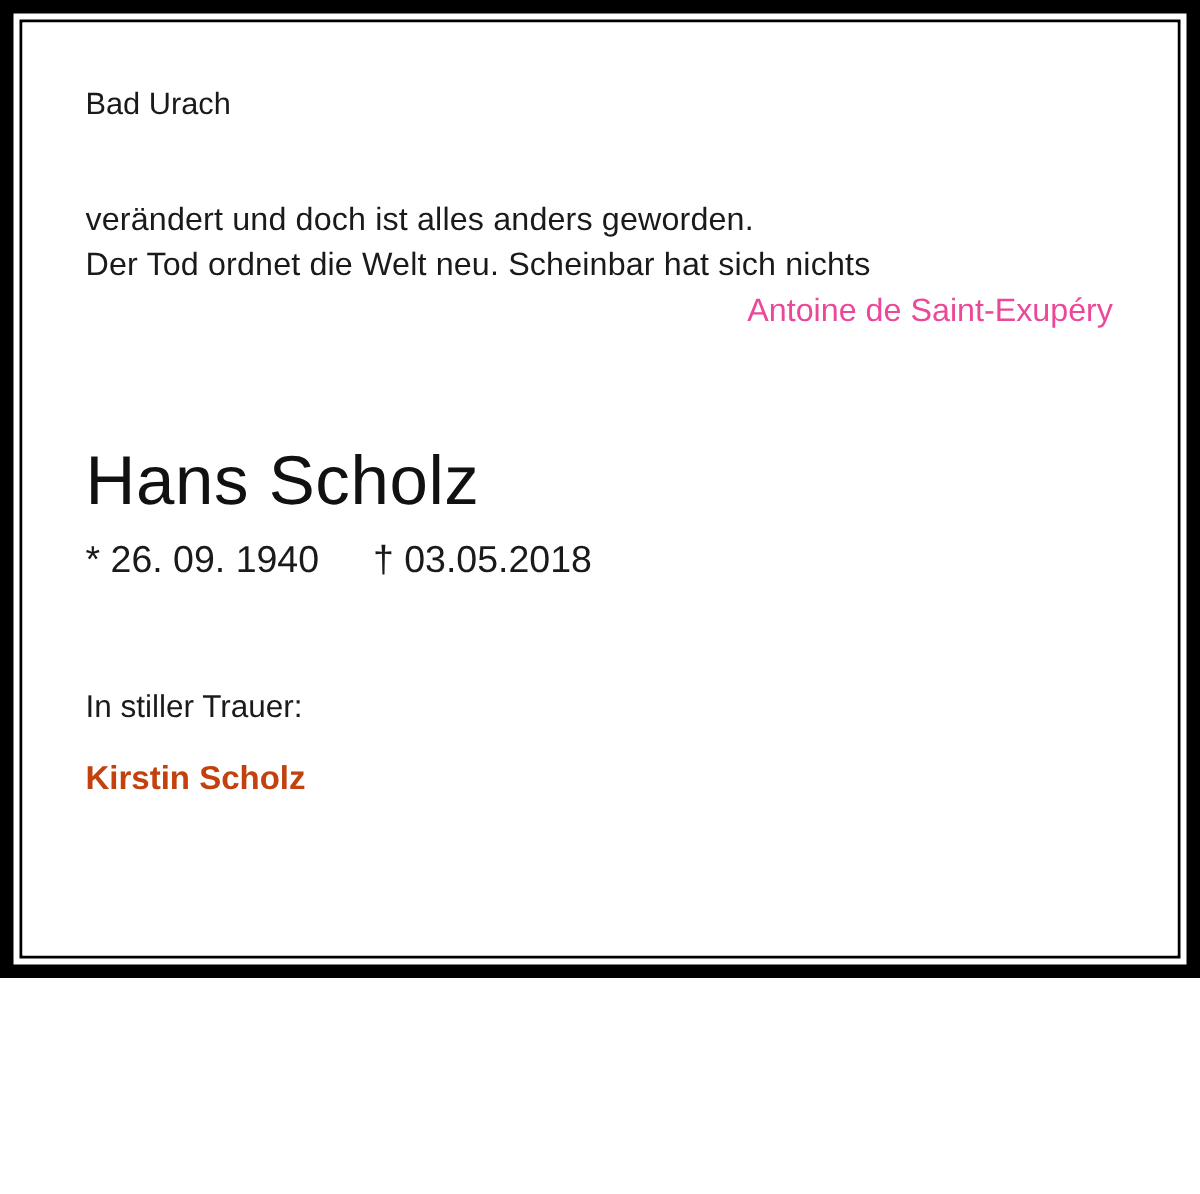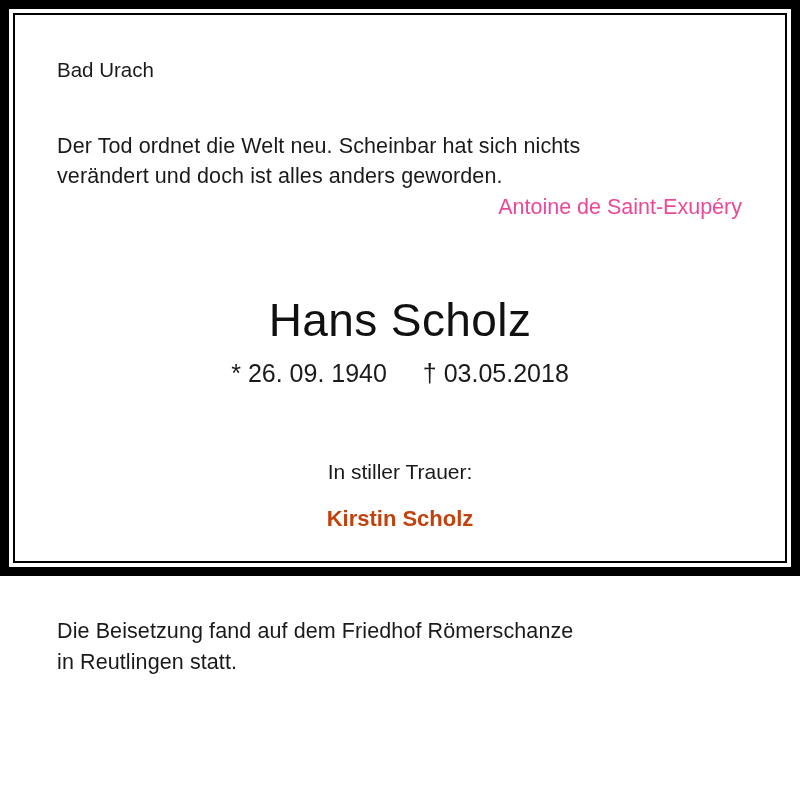--- a/index.html
+++ b/index.html
@@ -10,21 +10,21 @@
   body {
     width: 800px;
     height: 796px;
     font-family: "Liberation Sans", sans-serif;
     color: #111111;
     overflow: hidden;
   }
   .obituary-page {
     position: relative;
     width: 800px;
-    height: 576px;
+    height: 652px;
     box-sizing: border-box;
     background: #ffffff;
   }
   
   .frame-outer {
     position: absolute;
     left: 0;
     top: 0;
     right: 0;
     bottom: 0;
@@ -65,42 +65,42 @@
   }
   .quote-author {
     font-size: 21.5px;
     line-height: 1.42;
     color: #ec4899;
     text-align: right;
     margin: 0 1px 0 0;
   }
   .name-block {
     margin-top: 74px;
-    text-align: center;
+    text-align: left;
   }
   .deceased-name {
     font-size: 46px;
     line-height: 1.05;
     font-weight: normal;
     letter-spacing: 0.4px;
     color: #111111;
     margin: 0;
   }
   .dates {
     margin-top: 15px;
     font-size: 25px;
     color: #1a1a1a;
   }
   .dates .sep {
     display: inline-block;
     width: 22px;
   }
   .mourning-block {
     margin-top: 72px;
-    text-align: center;
+    text-align: left;
   }
   .mourning-intro {
     font-size: 21px;
     color: #1a1a1a;
     margin: 0;
   }
   .mourner {
     font-size: 22px;
     font-weight: bold;
     color: #c2410c;
@@ -117,39 +117,35 @@
 <body>
 
 <div class="obituary-page">
   <div class="frame-outer"></div>
   <div class="frame-inner"></div>
 
   <div class="content">
 
     <p class="place">Bad Urach</p>
 
+    <p class="quote">verändert und doch ist alles anders geworden.</p>
     <p class="quote">Der Tod ordnet die Welt neu. Scheinbar hat sich nichts</p>
-    <p class="quote">verändert und doch ist alles anders geworden.</p>
     <p class="quote-author">Antoine de Saint-Exupéry</p>
 
     <div class="name-block">
       <h1 class="deceased-name">Hans Scholz</h1>
       <div class="dates">
         <span>*</span>
         <span>26. 09. 1940</span>
         <span class="sep"></span>
         <span>†</span>
         <span>03.05.2018</span>
       </div>
     </div>
 
     <div class="mourning-block">
       <p class="mourning-intro">In stiller Trauer:</p>
       <p class="mourner">Kirstin Scholz</p>
     </div>
 
-    <div class="footer">
-      <p class="quote">Die Beisetzung fand auf dem Friedhof Römerschanze</p>
-      <p class="quote">in Reutlingen statt.</p>
-    </div>
 
   </div>
 </div>
 
 </body></html>

